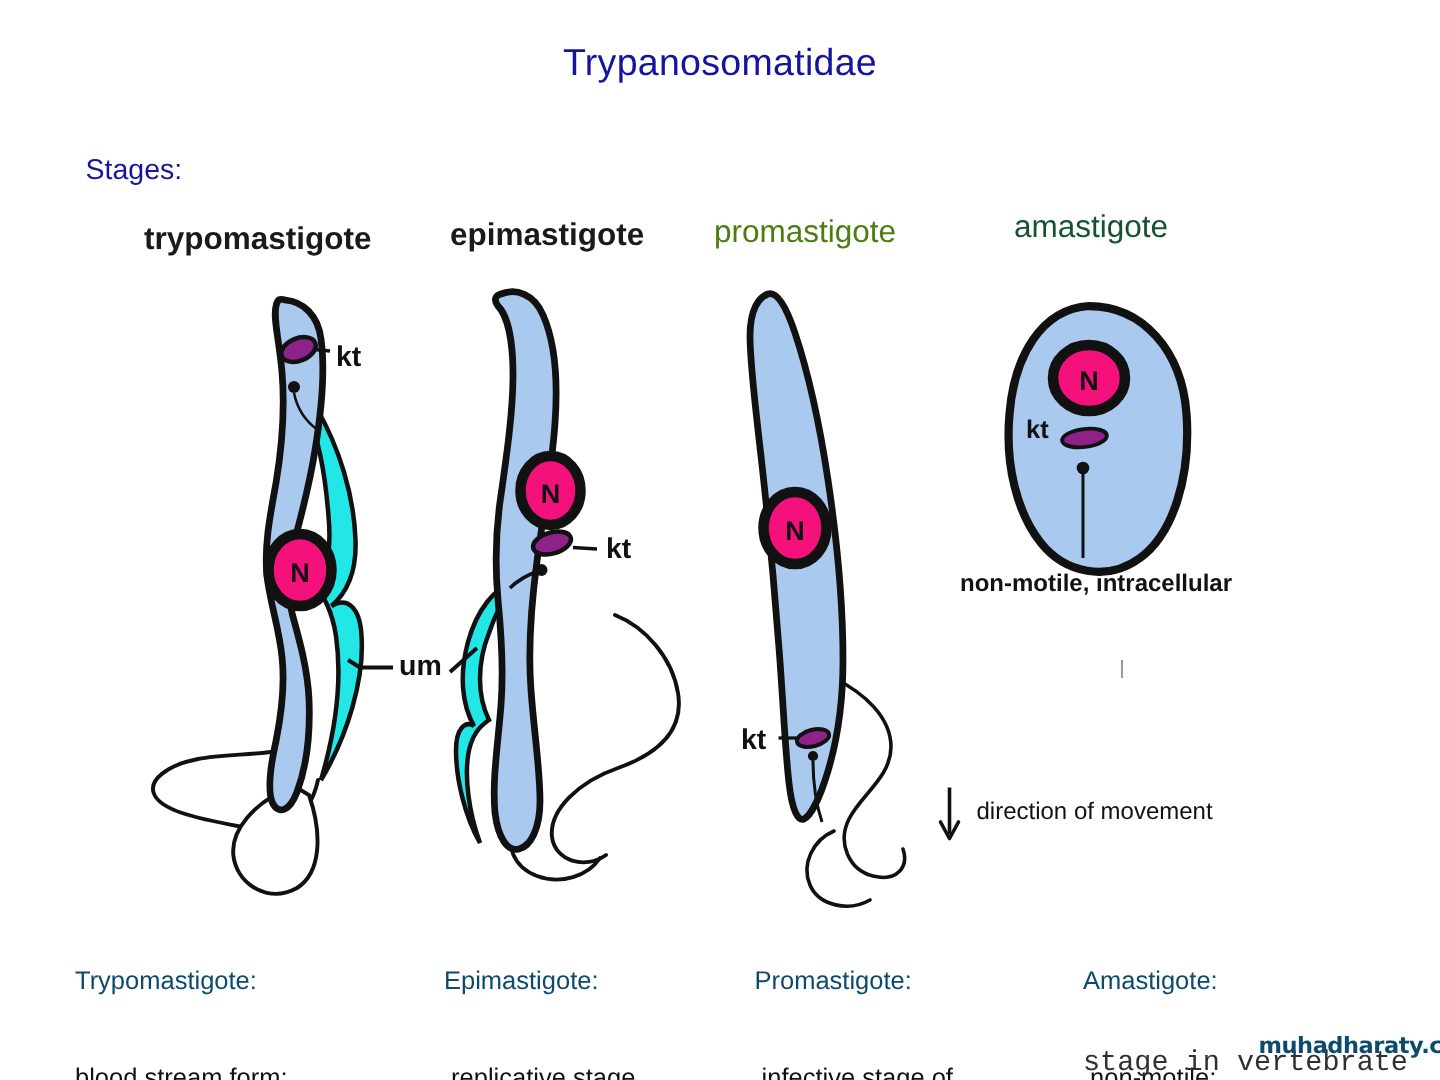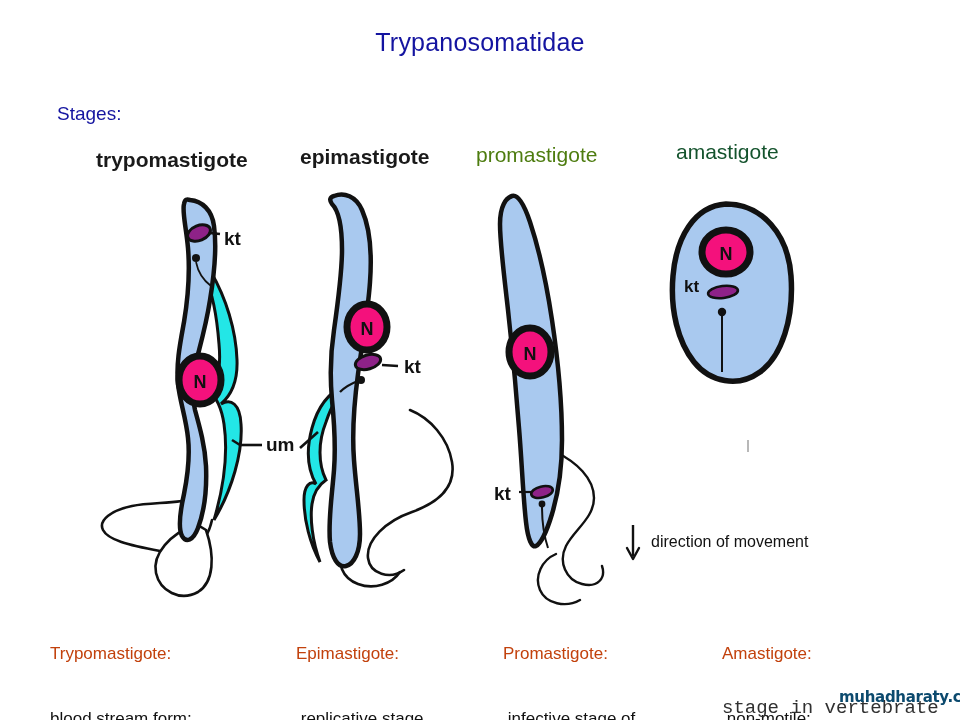--- a/index.html
+++ b/index.html
@@ -101,21 +101,21 @@
   
   .caption {
     position: absolute;
     font-family: "Liberation Sans", sans-serif;
     font-size: 17px;
     color: #111111;
     line-height: 21.5px;
     white-space: pre;
   }
   .caption .cap-head {
-    color: #c2410c;
+    color: #0c4a6e;
     display: block;
   }
   .caption .cap-line { display: block; }
 
   .cap0 { left: 50px;  top: 600px; }
   .cap1 { left: 296px; top: 600px; }
   .cap2 { left: 503px; top: 600px; }
   .cap3 { left: 722px; top: 600px; }
 
   .trailing-line {
@@ -266,20 +266,21 @@
       <line x1="748" y1="440" x2="748" y2="452" stroke="#9a9a9a" stroke-width="1.4"></line>
     </g>
   </svg>
 
   <div class="fig-label lbl-kt-tryp">kt</div>
   <div class="fig-label lbl-kt-epi">kt</div>
   <div class="fig-label lbl-kt-pro">kt</div>
   <div class="fig-label lbl-kt-ama">kt</div>
   <div class="fig-label lbl-um">um</div>
 
+  <div class="fig-note note-nonmotile">non-motile, intracellular</div>
   <div class="fig-note note-direction thin">direction of movement</div>
 
   <div class="caption cap0">
     <span class="cap-head">Trypomastigote:</span>
     <span class="cap-line">blood stream form;</span>
     
     
   </div>
 
   <div class="caption cap1">

